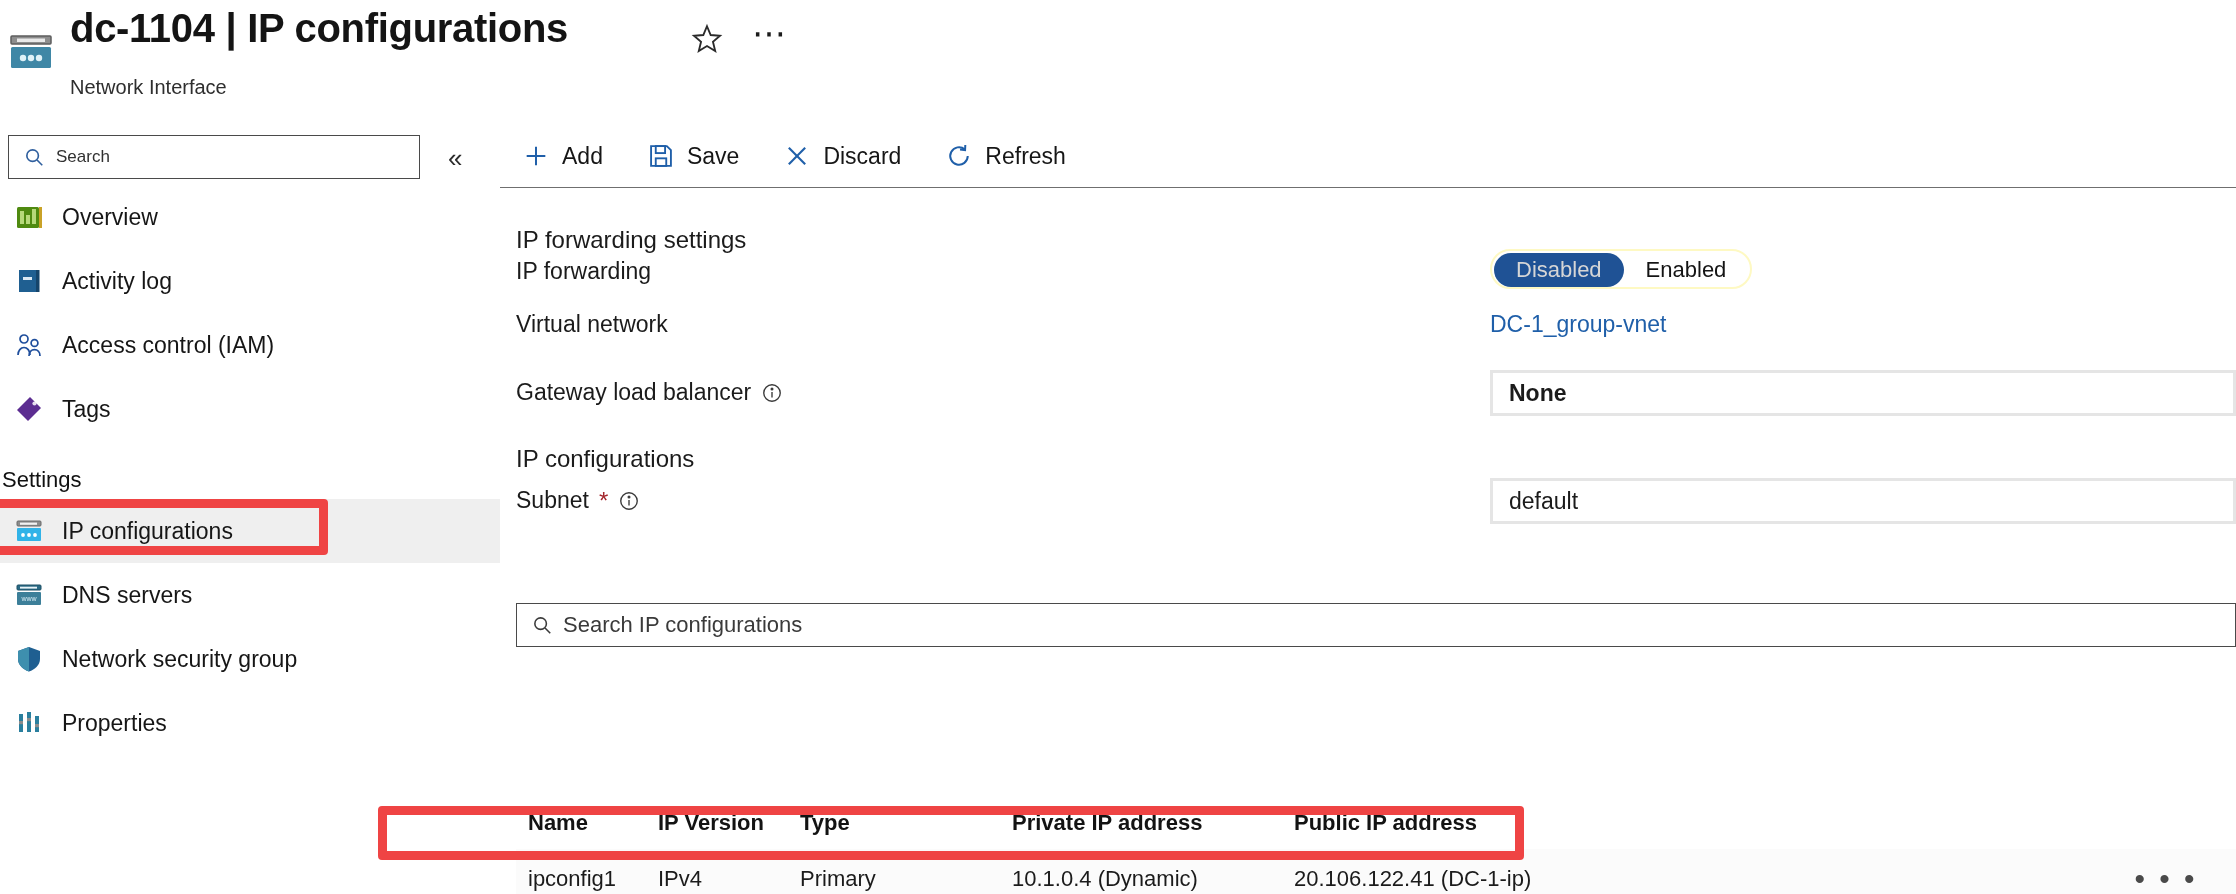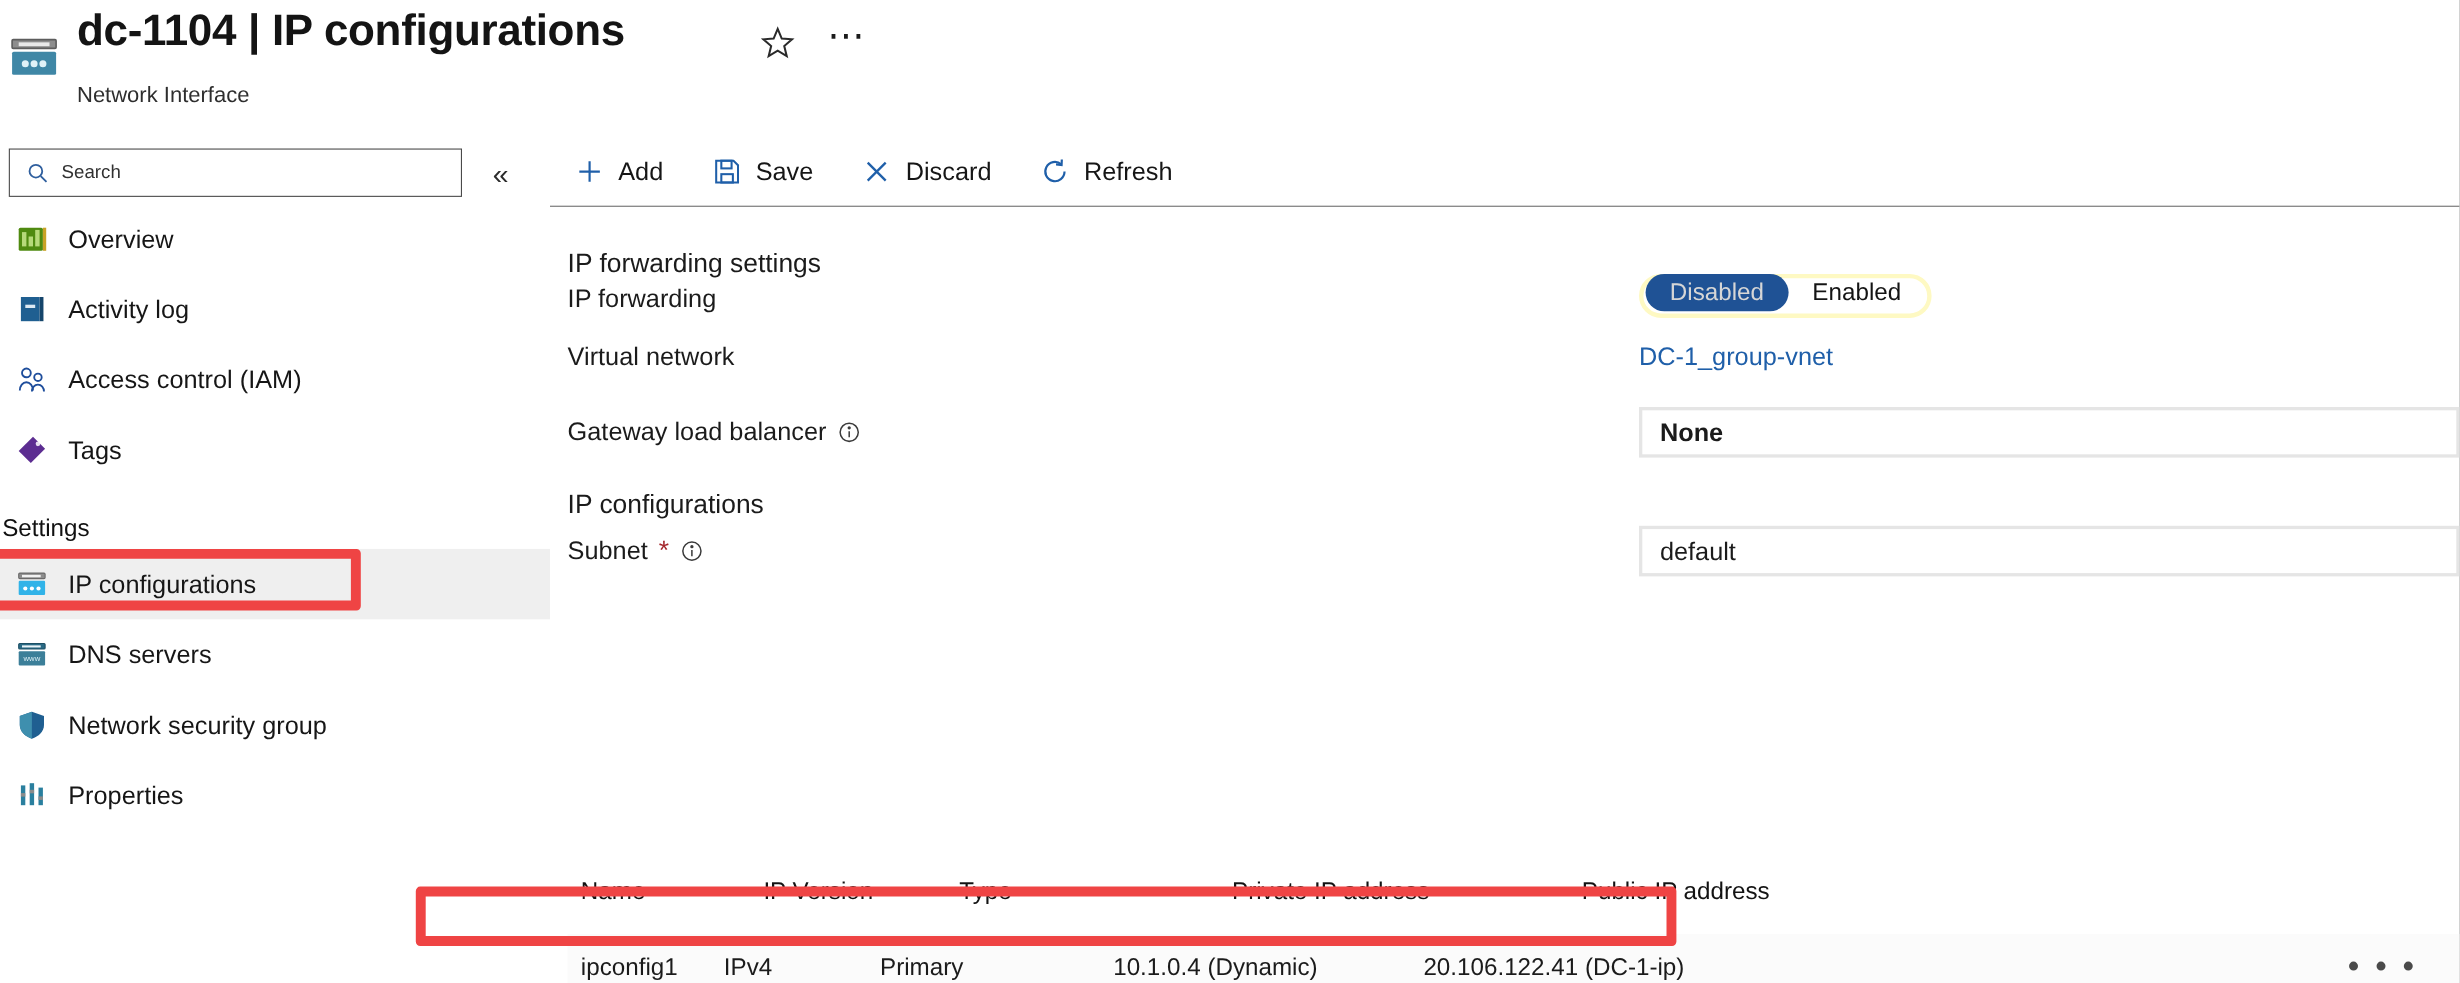--- a/index.html
+++ b/index.html
@@ -83,22 +83,22 @@
   .field-label {
     position:absolute; font-size:23px; color:#1b1b1b; white-space:nowrap;
     display:flex; align-items:center; gap:10px;
   }
   .req-star { color:#a4262c; font-size:24px; line-height:1; }
 
   .info-ico { width:22px; height:22px; display:block; }
 
   
   .toggle {
-    position:absolute; display:inline-flex; align-items:flex-end;
-    border:4px solid #fef9c3; border-radius:22px; height:40px; padding:2px;
+    position:absolute; display:inline-flex; align-items:flex-start;
+    border:2px solid #fef9c3; border-radius:22px; height:40px; padding:2px;
     background:transparent;
   }
   .toggle .seg {
     height:34px; border-radius:18px; display:flex; align-items:center; justify-content:center;
     padding:0 22px; font-size:22px; cursor:pointer; white-space:nowrap;
   }
   .toggle .seg.on { background:#1f5295; color:#d6d6d6; font-weight:400; }
   .toggle .seg.off { color:#141414; }
 
   .link { position:absolute; font-size:23px; color:#1f5fa9; cursor:pointer; white-space:nowrap; }
@@ -111,21 +111,21 @@
   .ctl-box.bold { font-weight:700; }
 
   .tbl-search {
     position:absolute; height:44px; border:1px solid #4a4a4a;
     display:flex; align-items:center; gap:10px; padding-left:14px;
     font-size:22px; color:#3a3a3a; background:transparent;
   }
 
   
   .tbl { position:absolute; left:16px; right:0; top:672px; }
-  .tbl-head { display:flex; height:52px; align-items:flex-start; font-size:22px; font-weight:400; color:#131313;gap:36px; }
+  .tbl-head { display:flex; height:52px; align-items:center; font-size:22px; font-weight:700; color:#131313; }
   .tbl-row {
     display:flex; height:60px; align-items:center; font-size:22px; color:#1b1b1b;
     background:#fbfbfb; position:relative; z-index:30;
   }
   .c-name { width:142px; padding-left:12px; }
   .c-ver  { width:142px; }
   .c-type { width:212px; }
   .c-priv { width:282px; }
   .c-pub  { flex:1; }
   .c-act  { width:140px; display:flex; align-items:center; justify-content:center; }
@@ -369,20 +369,29 @@
           <circle cx="12" cy="12" r="9"></circle>
             <line x1="12" y1="11" x2="12" y2="17"></line>
             <circle cx="12" cy="7.6" r="0.9" fill="#3b3b3b"></circle>
         </svg>
       </span>
     </div>
     <div class="ctl-box" style="left:990px; top:353px; right:0;">
       <span>default</span>
     </div>
 
+    <div class="tbl-search" style="left:16px; top:478px; right:0;">
+      <span>
+        <svg width="22" height="22" viewBox="0 0 24 24" fill="none" stroke="#3a3a3a" stroke-width="1.7">
+          <circle cx="10.5" cy="10.5" r="6.3"></circle>
+            <line x1="15.3" y1="15.3" x2="21" y2="21"></line>
+        </svg>
+      </span>
+      <span>Search IP configurations</span>
+    </div>
 
     <div class="tbl">
       <div class="tbl-head">
         <div class="c-name">Name</div>
         <div class="c-ver">IP Version</div>
         <div class="c-type">Type</div>
         <div class="c-priv">Private IP address</div>
         <div class="c-pub">Public IP address</div>
         <div class="c-act"></div>
       </div>

